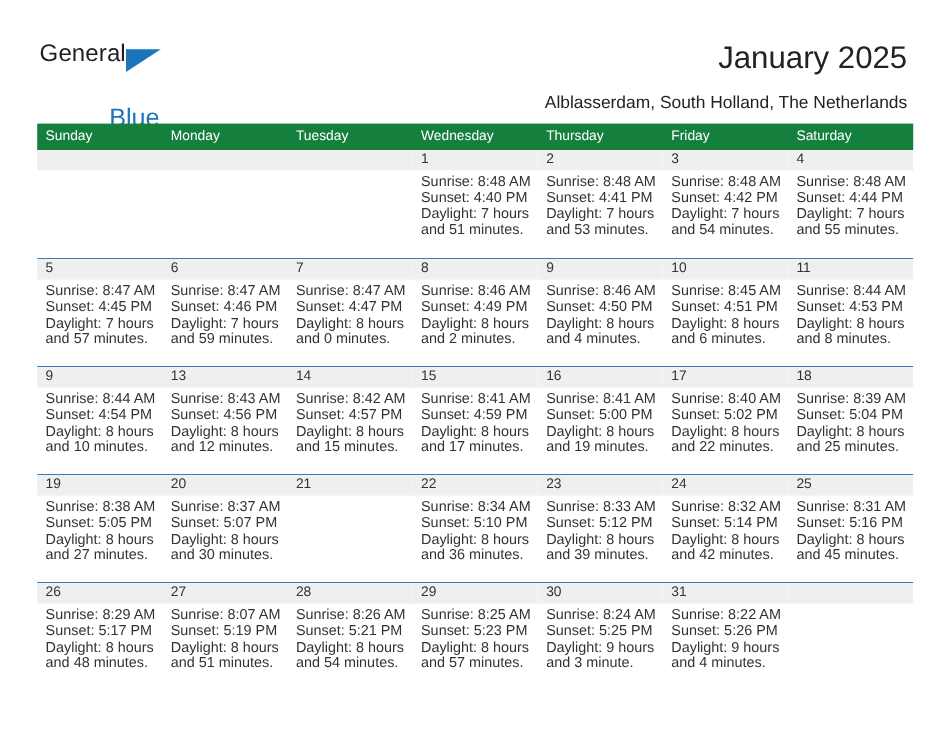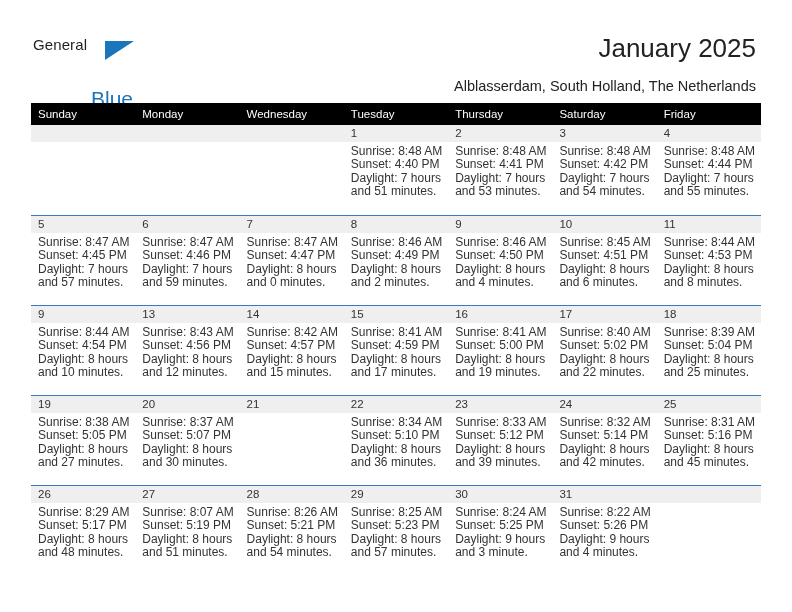--- a/index.html
+++ b/index.html
@@ -33,21 +33,21 @@
     position: absolute;
     left: 33px;
     top: 33px;
     width: 180px;
     height: 55px;
   }
   .logo-general {
     position: absolute;
     left: 0;
     top: 0;
-    font-size: 15px;
+    font-size: 20px;
     letter-spacing: 0.1px;
     color: #231f20;
     line-height: 24px;
   }
   .logo-triangle {
     position: absolute;
     left: 72px;
     top: 8px;
     width: 0;
     height: 0;
@@ -88,21 +88,21 @@
   .calendar {
     position: absolute;
     left: 31px;
     top: 103px;
     width: 730px;
   }
   .weekday-row {
     display: flex;
     width: 730px;
     height: 22px;
-    background: #000000;
+    background: #15803d;
   }
   .weekday {
     flex: 1 1 0;
     color: #ffffff;
     font-size: 11.5px;
     line-height: 22px;
     padding-left: 7px;
     box-sizing: border-box;
     white-space: nowrap;
   }
@@ -161,25 +161,25 @@
       <span class="logo-blue">Blue</span>
     </div>
     <div class="title">January 2025</div>
     <div class="subtitle">Alblasserdam, South Holland, The Netherlands</div>
   </div>
 
   <div class="calendar">
     <div class="weekday-row" id="weekday-row">
         <div class="weekday">Sunday</div>
         <div class="weekday">Monday</div>
+        <div class="weekday">Tuesday</div>
         <div class="weekday">Wednesday</div>
-        <div class="weekday">Tuesday</div>
         <div class="weekday">Thursday</div>
+        <div class="weekday">Friday</div>
         <div class="weekday">Saturday</div>
-        <div class="weekday">Friday</div>
       </div>
     <div id="weeks-container">
         <div class="week-row">
           <div class="day-cell empty">
             <div class="day-num-band">
               <span class="day-num"></span>
             </div>
           </div>
           <div class="day-cell empty">
             <div class="day-num-band">

